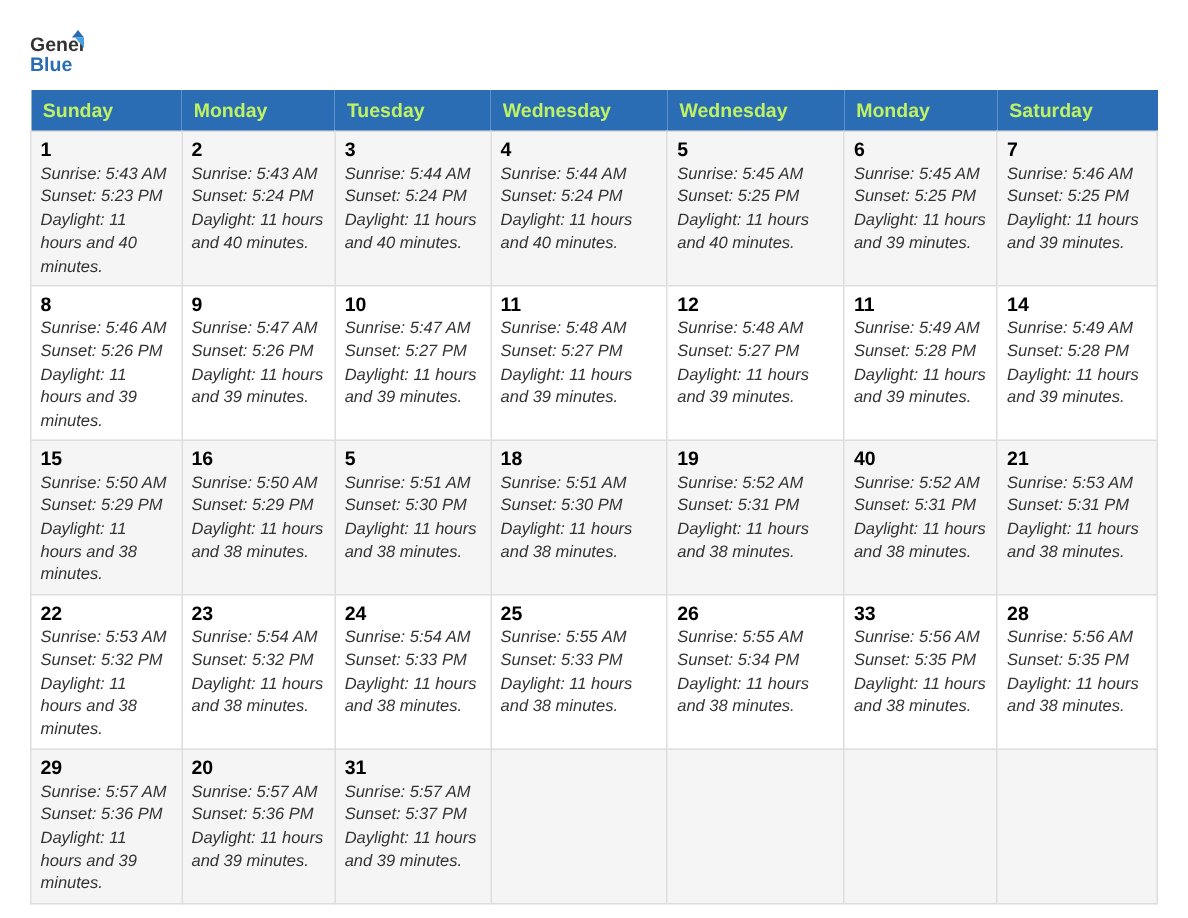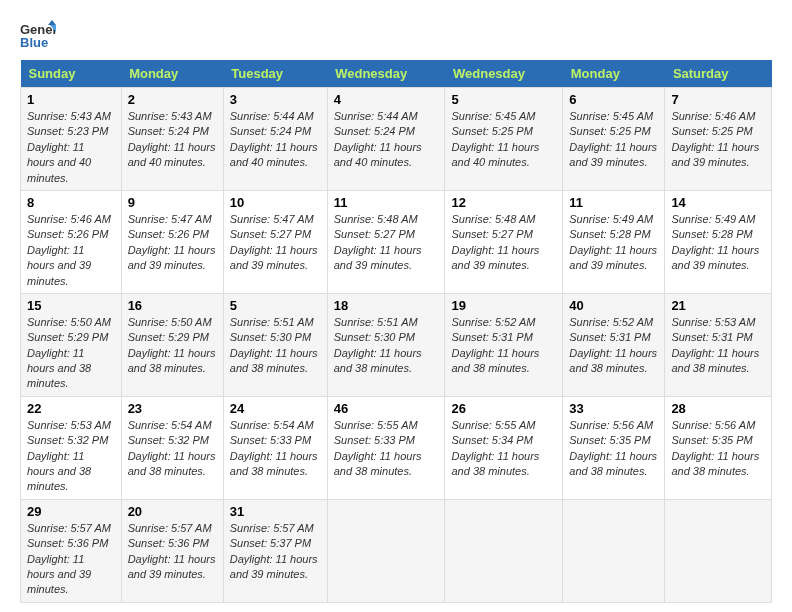--- a/index.html
+++ b/index.html
@@ -199,21 +199,21 @@
         </td>
         <td>
           <span class="day-num">23</span>
           <div class="cell-content">Sunrise: 5:54 AM<br>Sunset: 5:32 PM<br>Daylight: 11 hours and 38 minutes.</div>
         </td>
         <td>
           <span class="day-num">24</span>
           <div class="cell-content">Sunrise: 5:54 AM<br>Sunset: 5:33 PM<br>Daylight: 11 hours and 38 minutes.</div>
         </td>
         <td>
-          <span class="day-num">46</span>
+          <span class="day-num">25</span>
           <div class="cell-content">Sunrise: 5:55 AM<br>Sunset: 5:33 PM<br>Daylight: 11 hours and 38 minutes.</div>
         </td>
         <td>
           <span class="day-num">26</span>
           <div class="cell-content">Sunrise: 5:55 AM<br>Sunset: 5:34 PM<br>Daylight: 11 hours and 38 minutes.</div>
         </td>
         <td>
           <span class="day-num">33</span>
           <div class="cell-content">Sunrise: 5:56 AM<br>Sunset: 5:35 PM<br>Daylight: 11 hours and 38 minutes.</div>
         </td>

